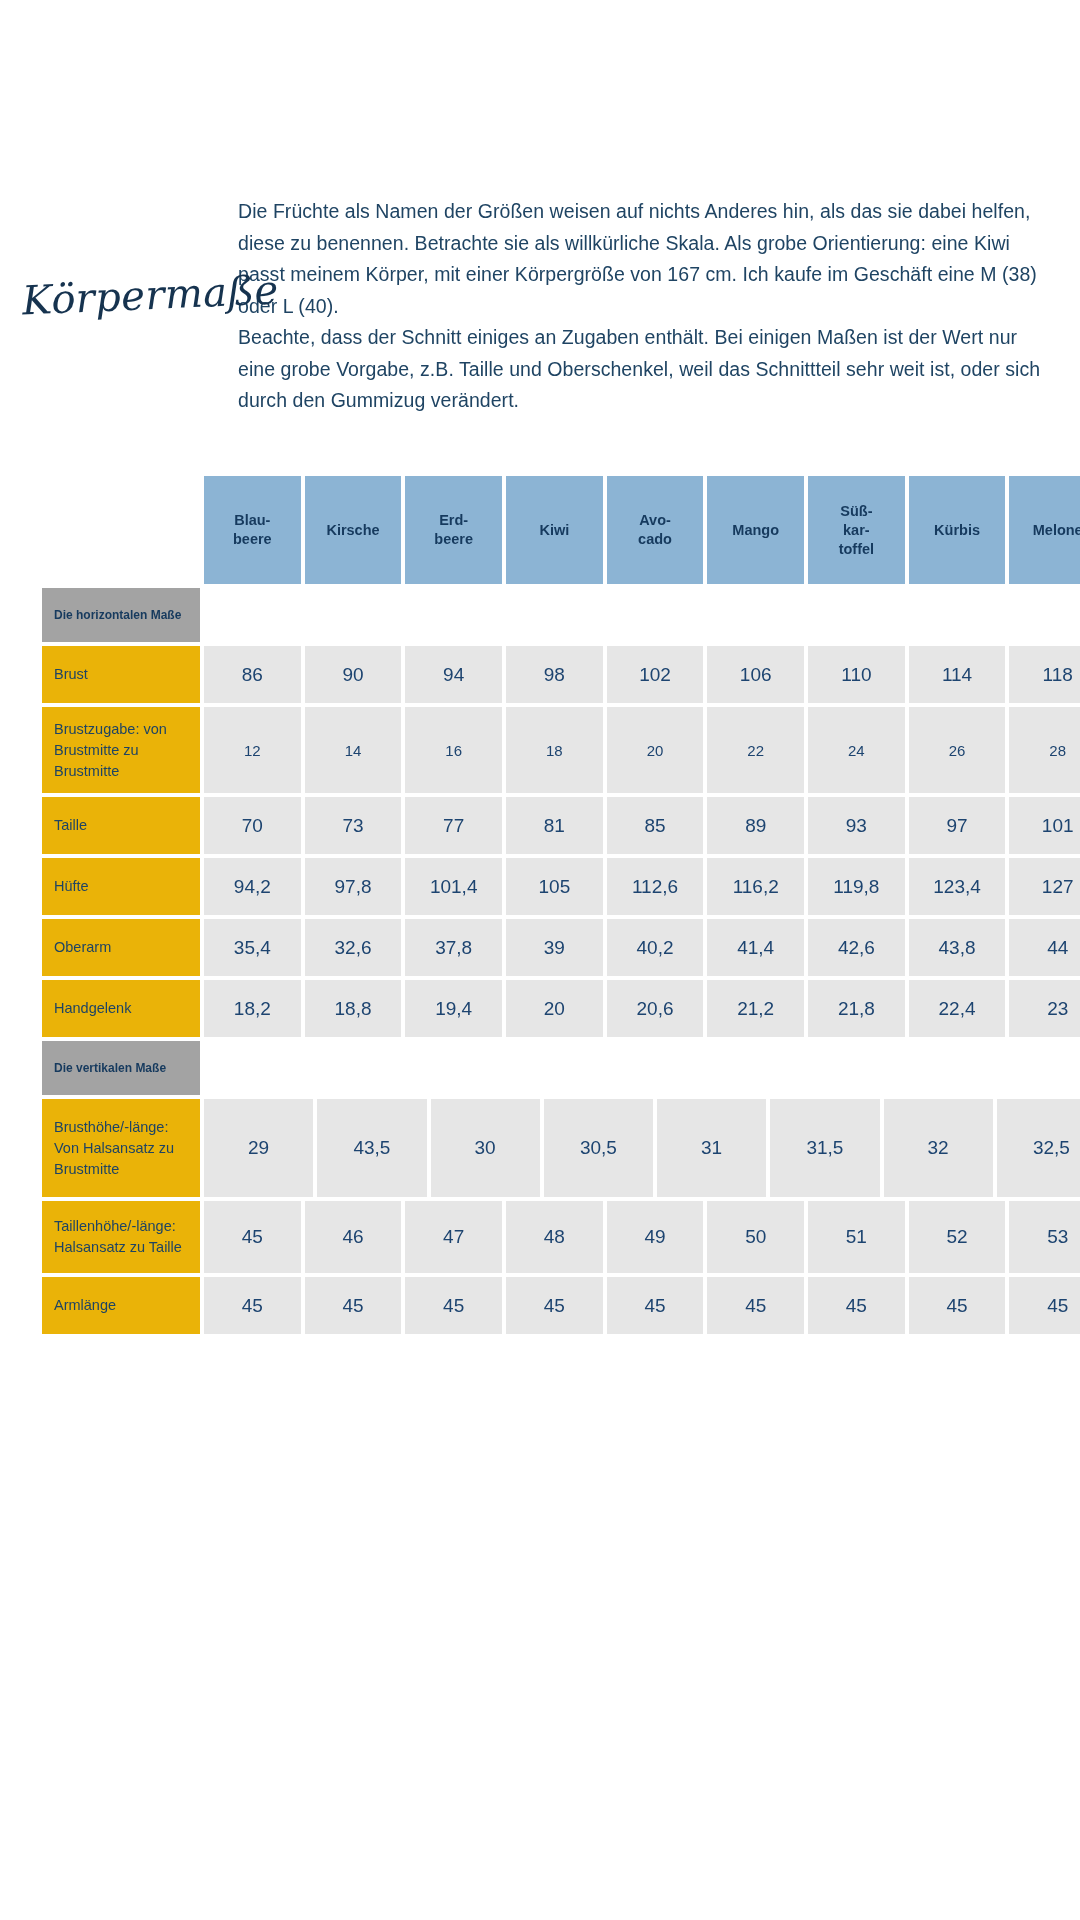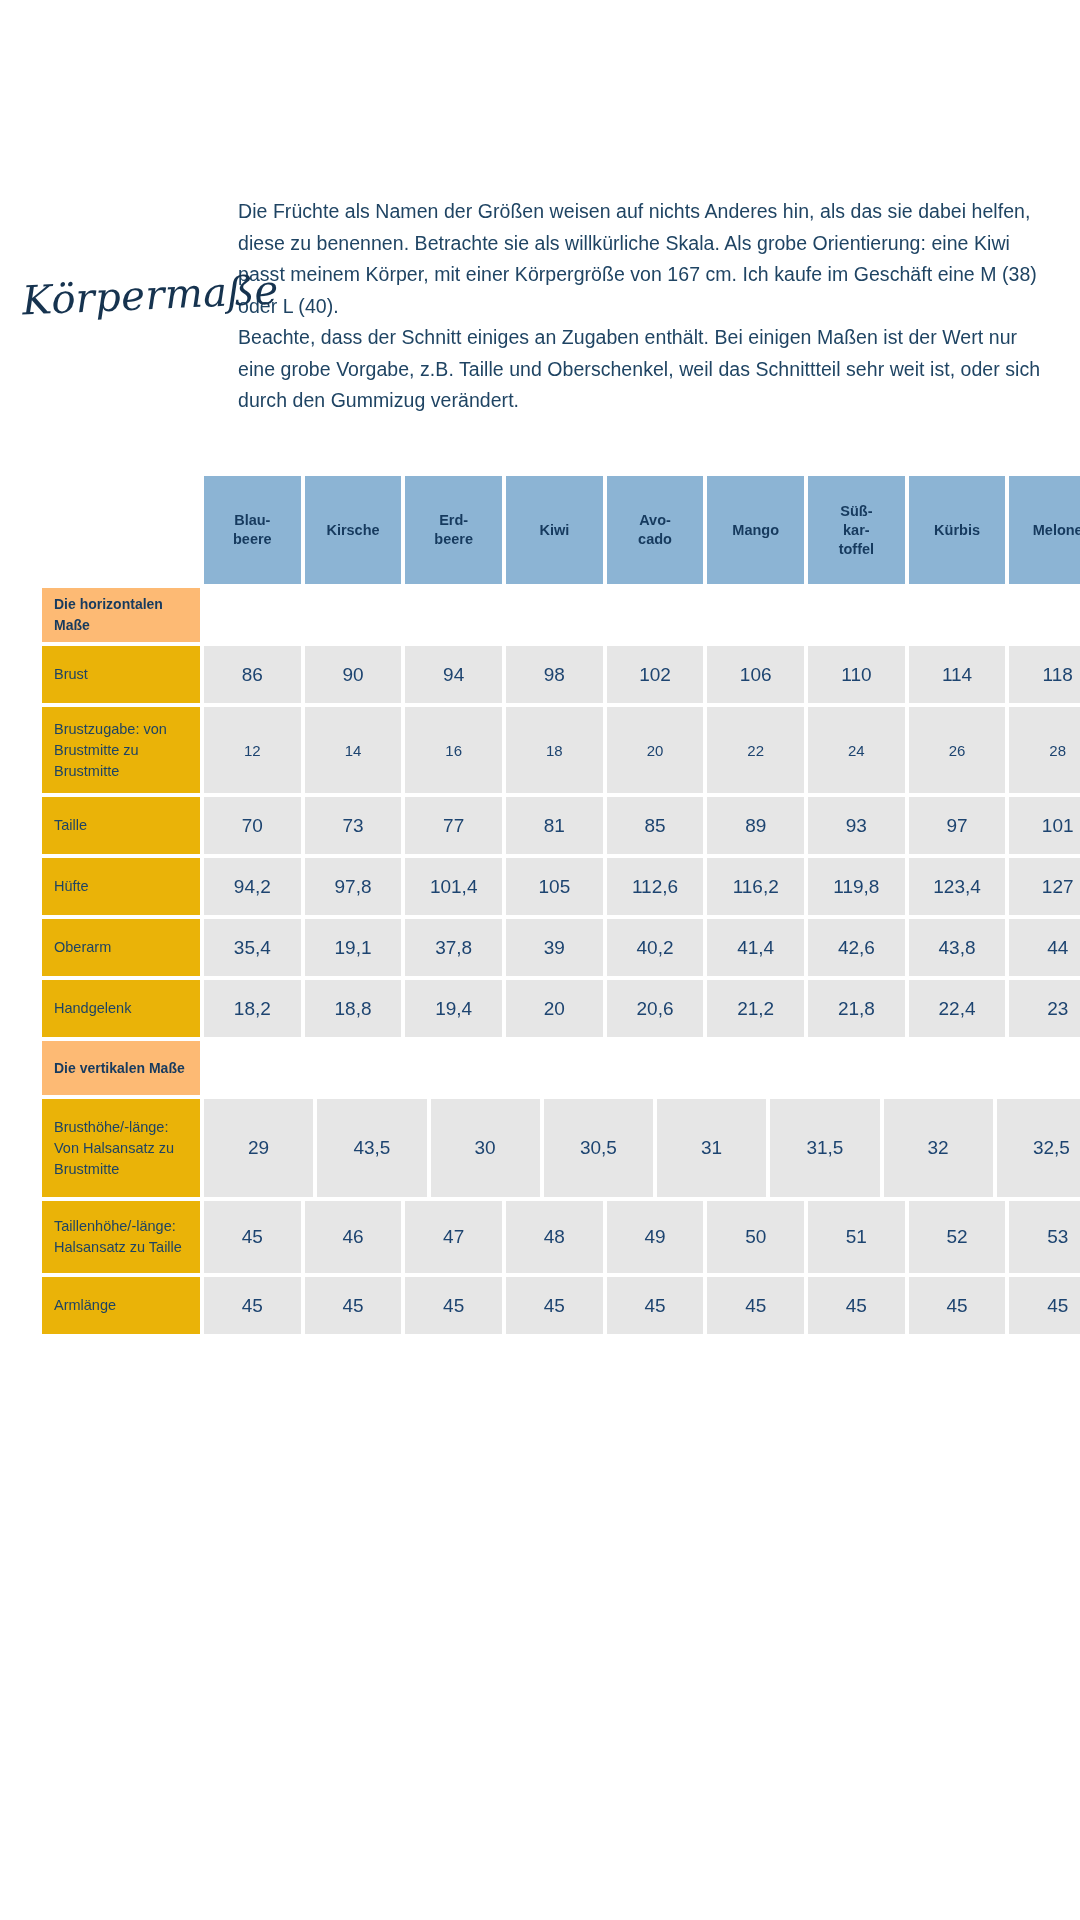--- a/index.html
+++ b/index.html
@@ -93,24 +93,24 @@
     line-height: 21px;
     color: #1f4463;
     background: transparent;
   }
 
   .row-label {
     background: #eab308;
   }
 
   .section-label {
-    background: #fdba74;
+    background: #a3a3a3;
     font-weight: 700;
     color: #163a5e;
-    font-size: 14px;
+    font-size: 12px;
   }
 
   .cells {
     display: flex;
     flex: 1 1 auto;
   }
 
   .cell {
     flex: 1 1 0;
     margin-left: 4px;
@@ -251,21 +251,21 @@
         <div class="cell">119,8</div>
         <div class="cell">123,4</div>
         <div class="cell">127</div>
       </div>
     </div>
 
     <div class="row row-h5">
       <div class="label-cell row-label">Oberarm</div>
       <div class="cells">
         <div class="cell">35,4</div>
-        <div class="cell">19,1</div>
+        <div class="cell">32,6</div>
         <div class="cell">37,8</div>
         <div class="cell">39</div>
         <div class="cell">40,2</div>
         <div class="cell">41,4</div>
         <div class="cell">42,6</div>
         <div class="cell">43,8</div>
         <div class="cell">44</div>
       </div>
     </div>
 

